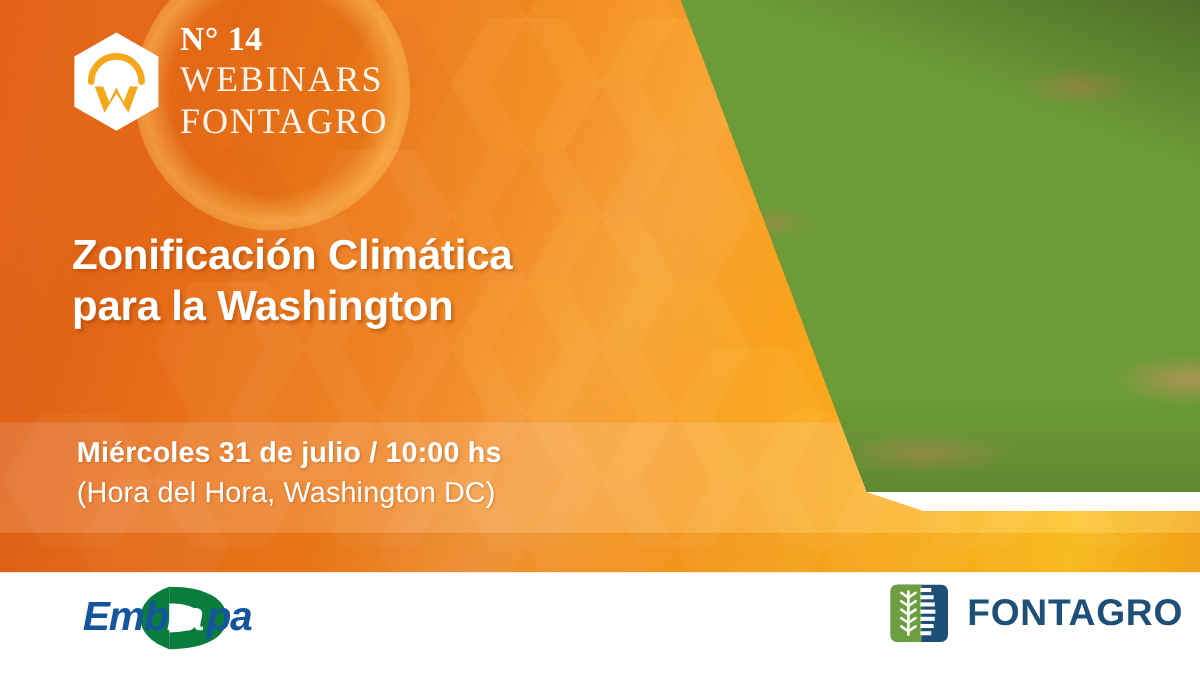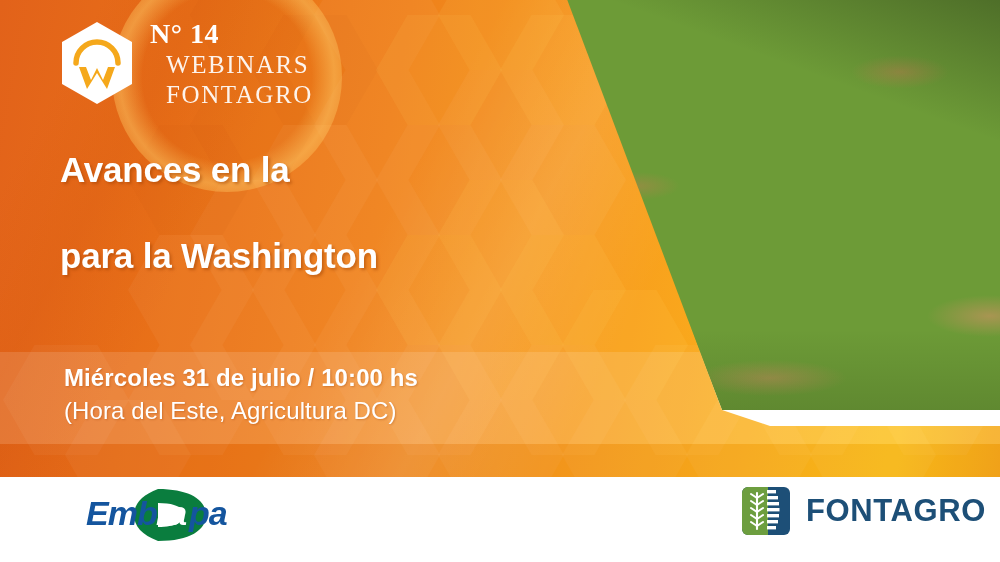--- a/index.html
+++ b/index.html
@@ -200,27 +200,26 @@
   .kicker-text { line-height: 1; padding-top: 2px; font-family: Liberation Serif, serif; }
   .kicker-num {
     color: #ffffff;
     font-size: 28px;
     font-weight: bold;
     letter-spacing: .5px;
     display: block;
   }
   .kicker-sub {
     color: rgba(255,255,255,.92);
-    font-size: 25px;
+    font-size: 30px;
     font-weight: 300;
     letter-spacing: 1.6px;
     display: block;
     line-height: 1.08;
     margin-top: 3px;
-    margin-left: 16px;
   }
 
   
   .title {
     position: absolute;
     left: 60px;
     top: 148px;
     width: 470px;
     color: #ffffff;
     font-size: 35px;
@@ -257,21 +256,21 @@
   .footer {
     position: absolute;
     left: 0;
     top: 477px;
     width: 1000px;
     height: 85px;
     background: #ffffff;
   }
   .embrapa-logo {
     position: absolute;
-    left: 72px;
+    left: 55px;
     top: 6px;
     width: 160px;
     height: 64px;
   }
   .fontagro-logo {
     position: absolute;
     left: 742px;
     top: 10px;
     display: flex;
     align-items: center;
@@ -356,28 +355,28 @@
       </svg>
     </span>
     <span class="kicker-text">
       <span class="kicker-num">N° 14</span>
       <span class="kicker-sub">WEBINARS</span>
       <span class="kicker-sub">FONTAGRO</span>
     </span>
   </div>
 
   <h1 class="title">
-    <span>Avances en la</span><br>
     <br>
+    <span>Zonificación Climática</span><br>
     <span>para la Washington</span><br>
   </h1>
 
   <div class="date-block">
     <span class="date-main">Miércoles 31 de julio / 10:00 hs</span>
-    <span class="date-sub">(Hora del Este, Agricultura DC)</span>
+    <span class="date-sub">(Hora del Hora, Washington DC)</span>
   </div>
 
   <div class="footer">
 
     <span class="embrapa-logo">
       <svg viewBox="0 0 160 64" width="160" height="64" aria-hidden="true">
 
         <path d="M86,6 C118,6 134,17 134,32 C134,47 118,58 86,58
                  L86,44 C104,44 112,39 112,32 C112,25 104,20 86,20 Z" fill="#0a7d3e"></path>
         <path d="M86,6 L86,58 C70,52 62,43 62,32 C62,21 70,12 86,6 Z" fill="#0a7d3e"></path>

